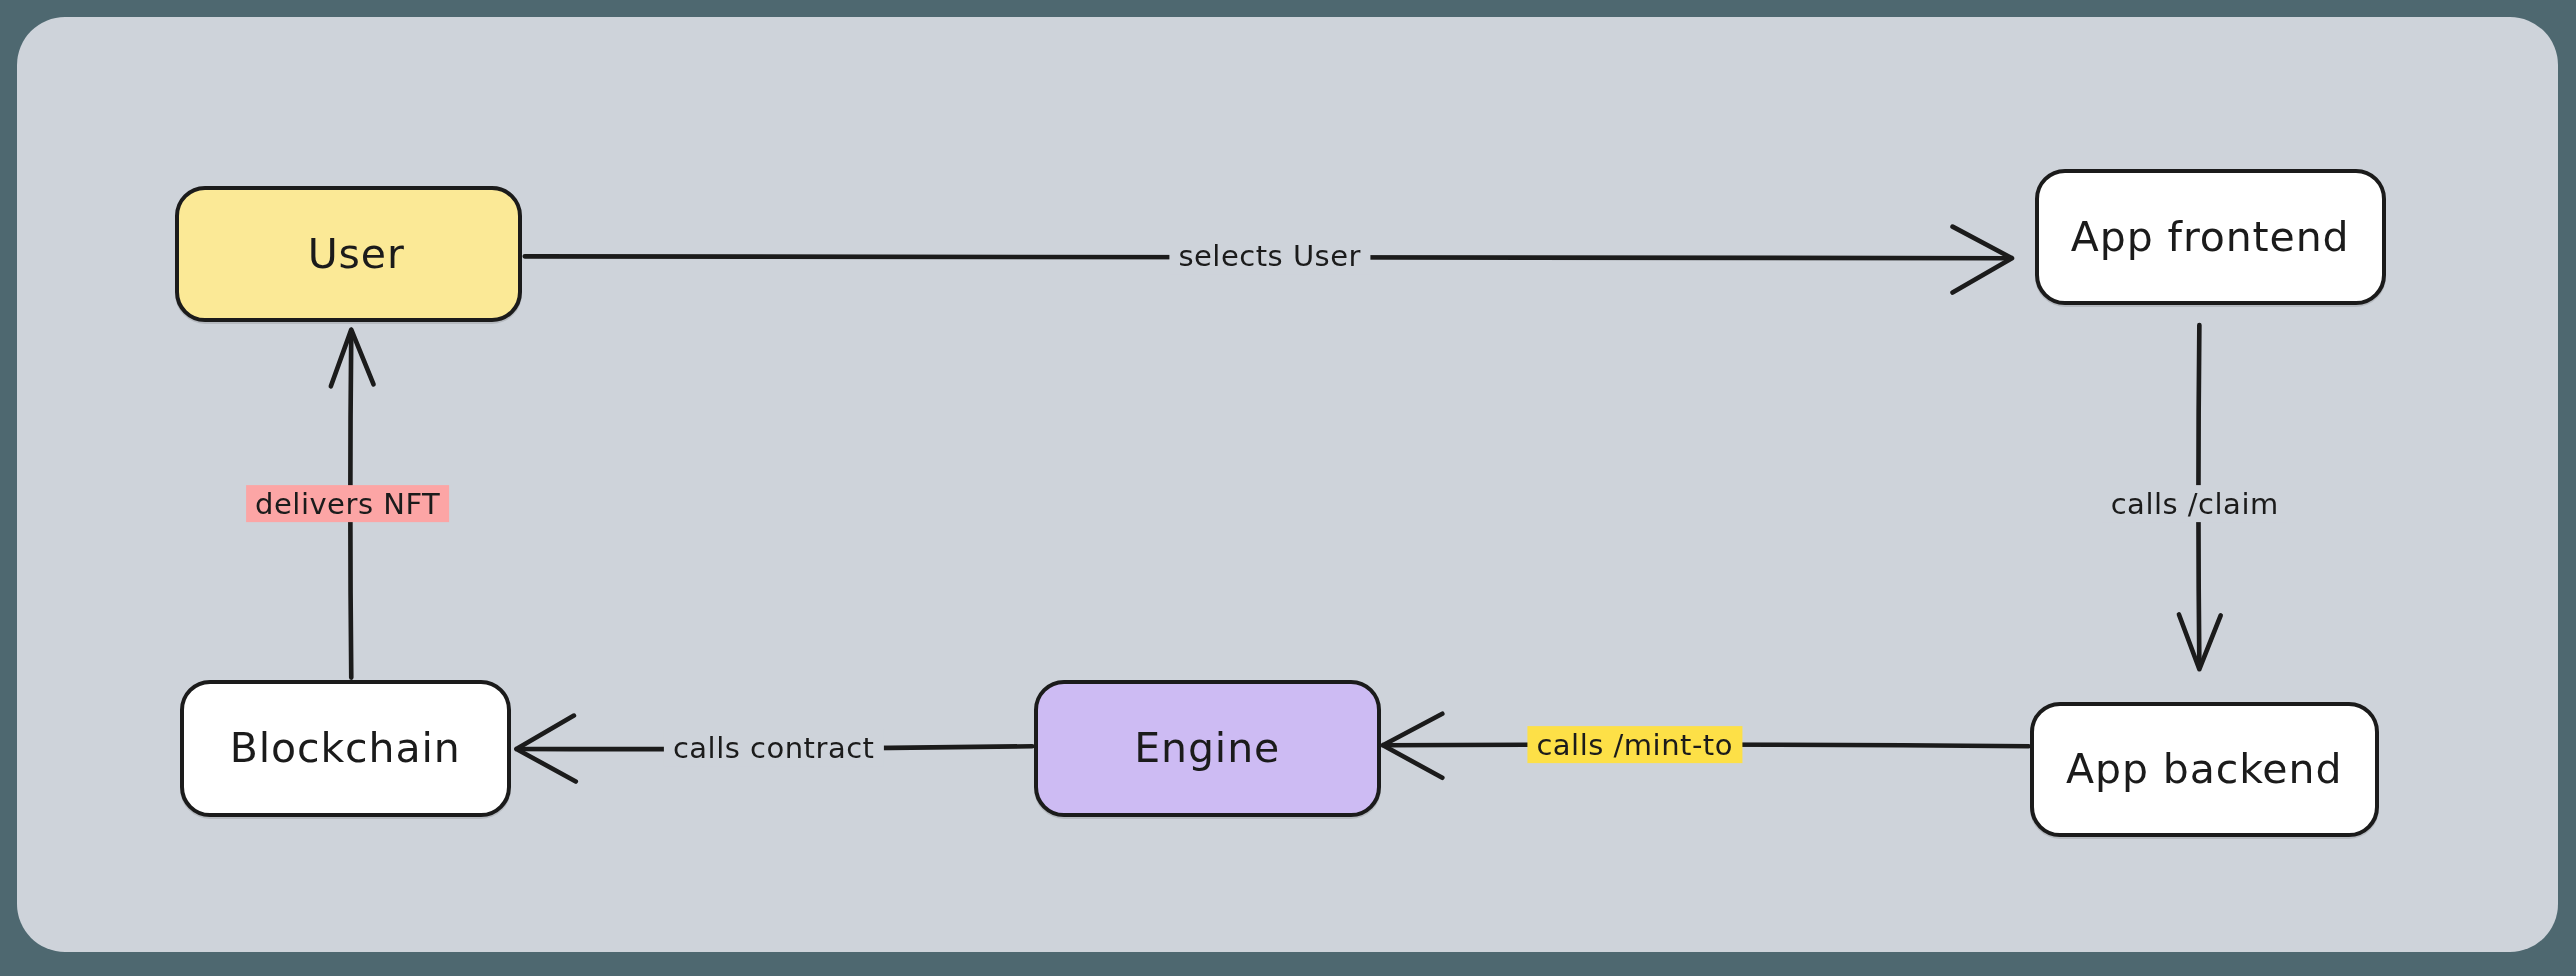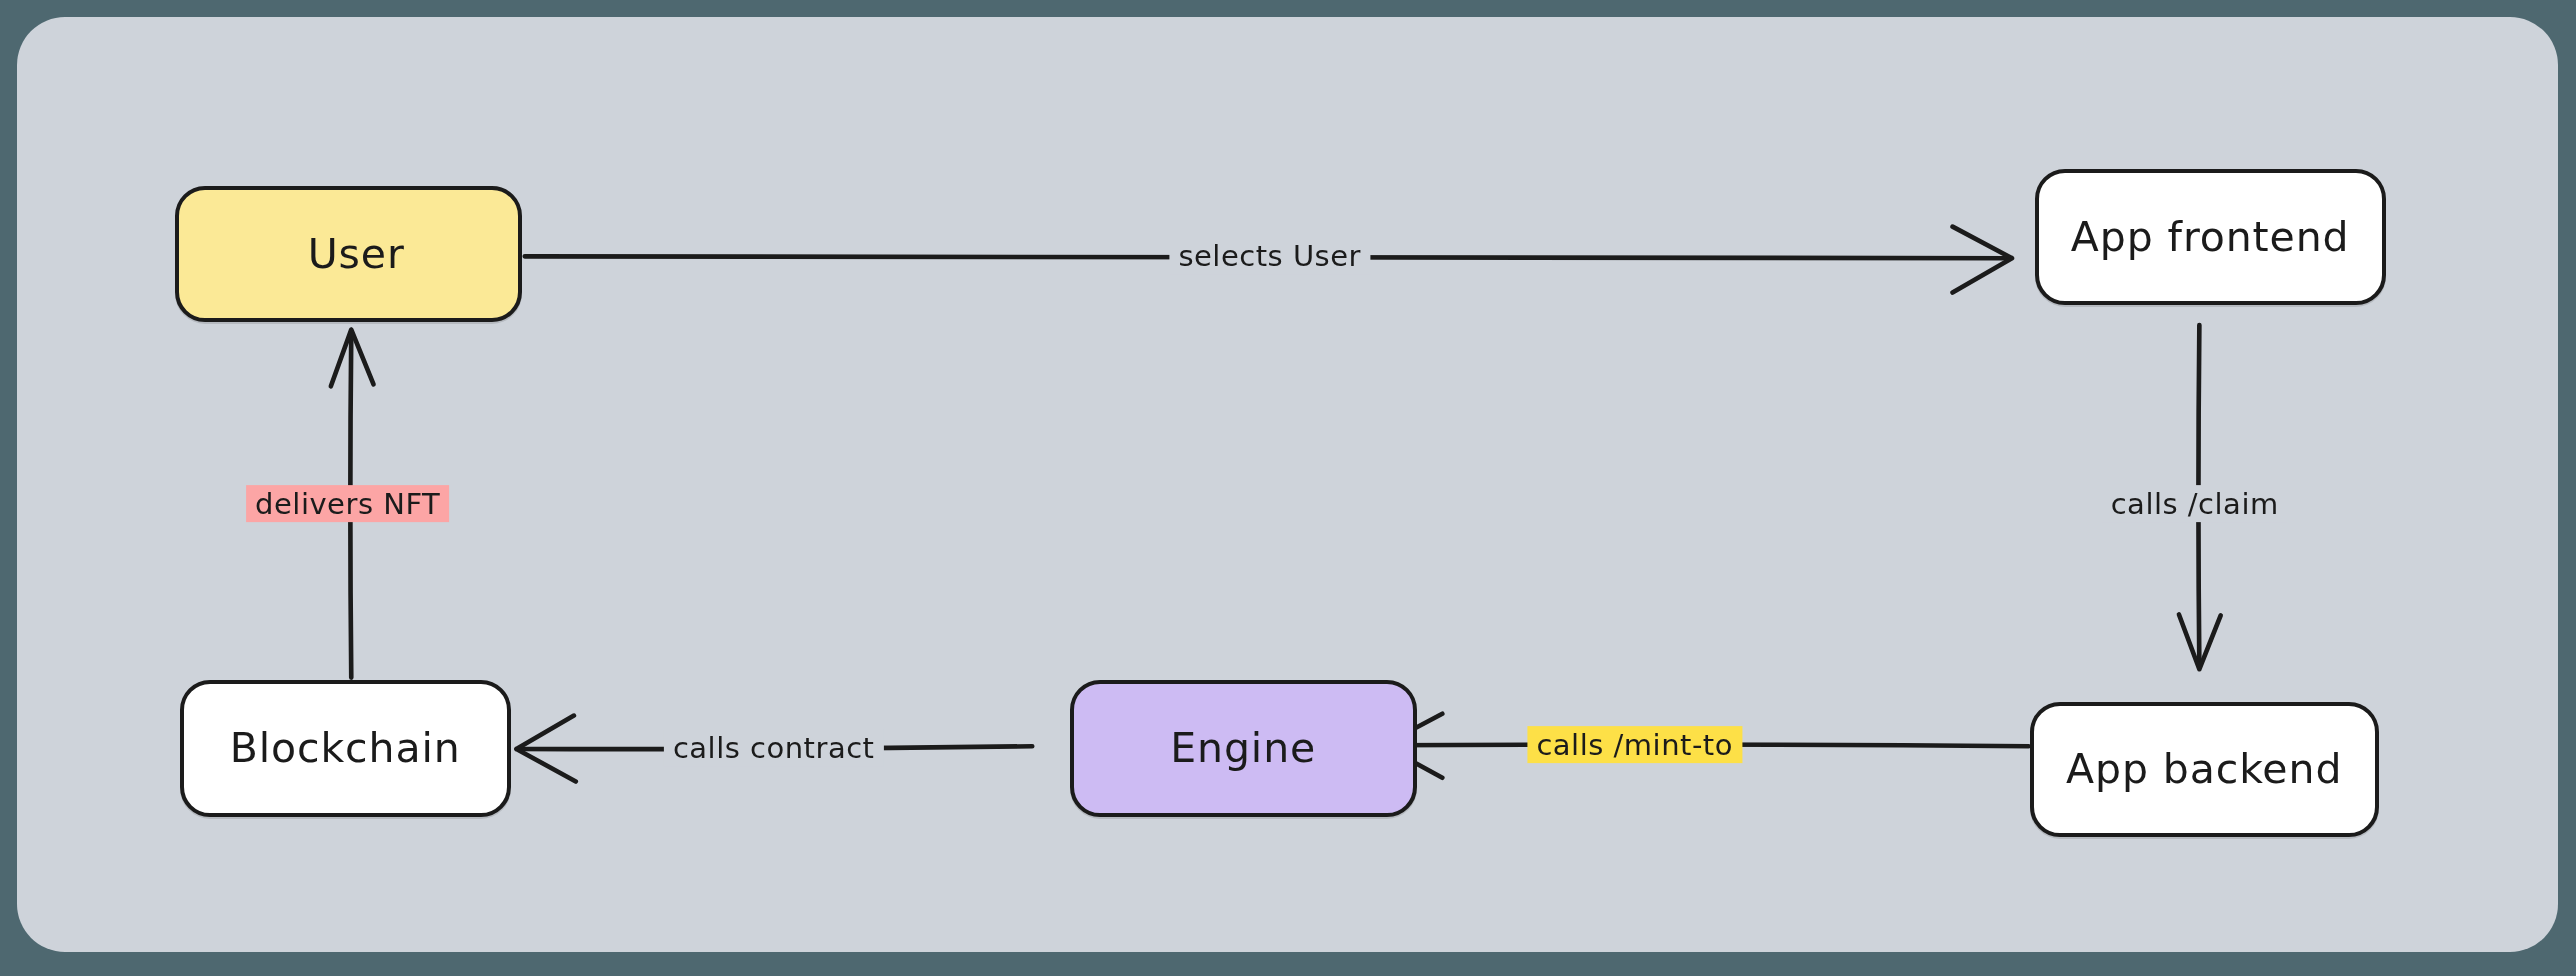--- a/index.html
+++ b/index.html
@@ -112,21 +112,21 @@
   </div>
 
   <div class="node node-frontend" style="background: rgb(255, 255, 255);">
     <span>App frontend</span>
   </div>
 
   <div class="node node-backend" style="background: rgb(255, 255, 255);">
     <span>App backend</span>
   </div>
 
-  <div class="node node-engine" style="background: rgb(205, 187, 243); margin-left: 36px;">
+  <div class="node node-engine" style="background: rgb(205, 187, 243);">
     <span>Engine</span>
   </div>
 
   <div class="node node-blockchain" style="background: rgb(255, 255, 255); text-align: center;">
     <span>Blockchain</span>
   </div>
 
   <span class="edge-label label-selects-claim" style="background: rgb(206, 211, 218);">selects User</span>
 
   <span class="edge-label label-calls-claim" style="background: rgb(206, 211, 218);">calls /claim</span>

